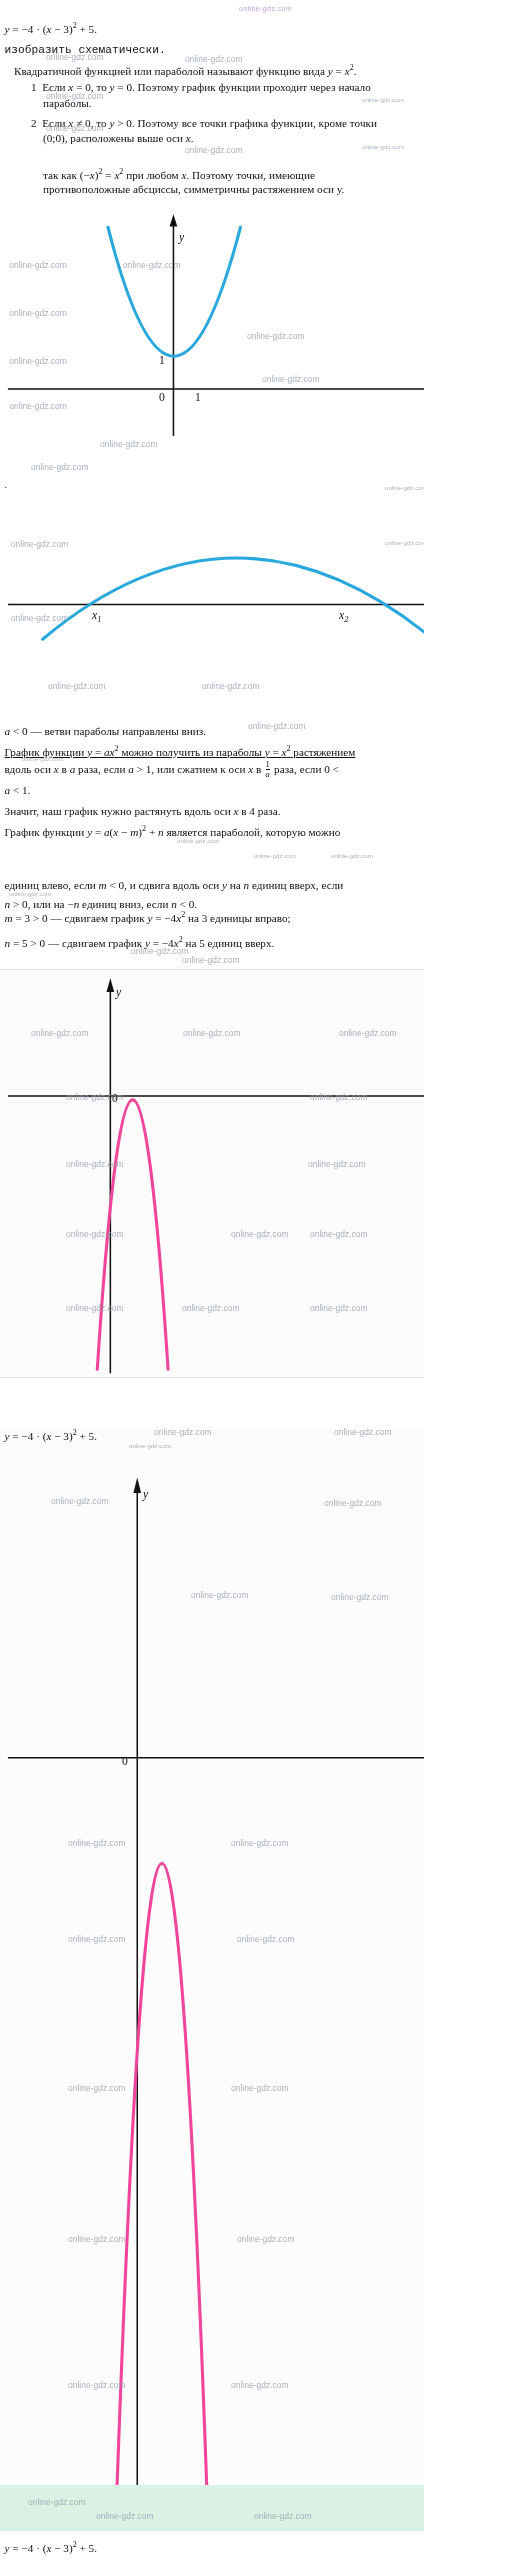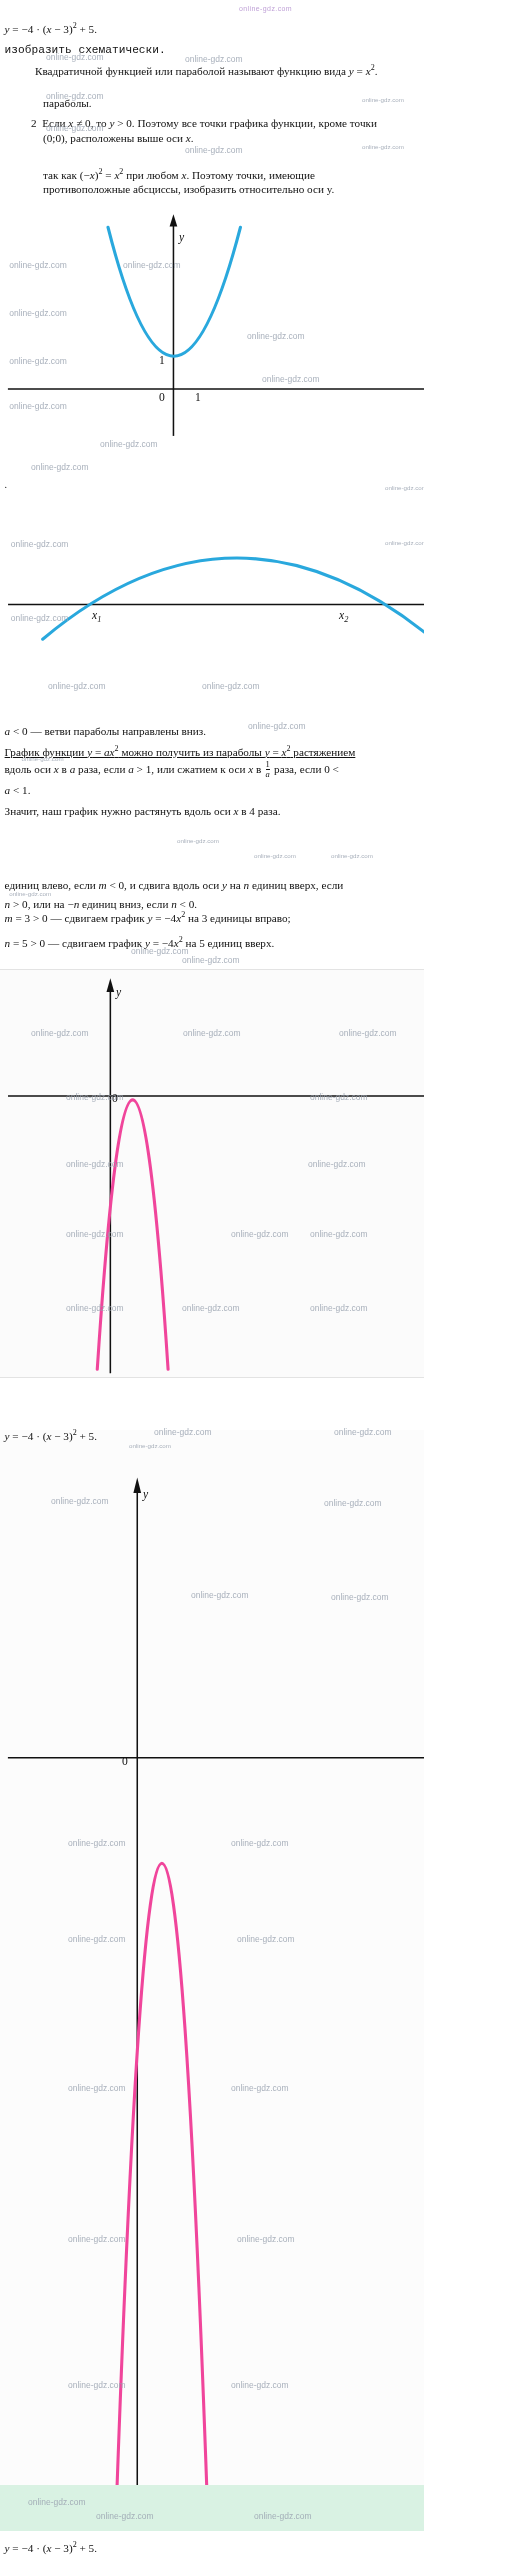--- a/index.html
+++ b/index.html
@@ -84,37 +84,40 @@
 <body>
 
 <div class="page">
 
   <div class="wm top" style="left:239px; top:4.6px;">online-gdz.com</div>
 
   <div class="txt" style="left:4.6px; top:20px;">
     <i class="v">y</i> = −4 · (<i class="v">x</i> − 3)<sup>2</sup> + 5.
   </div>
   <div class="txt" style="left:4.6px; top:43px;font-family:Liberation Mono, monospace;">изобразить схематически.</div>
-  <div class="txt" style="left:35px; top:62px;">
+  <div class="txt" style="left:14px; top:62px;">
     Квадратичной функцией или параболой называют функцию вида <i class="v">y</i> = <i class="v">x</i><sup>2</sup>.
   </div>
 
+  <div class="txt" style="left:31px; top:80px;">
+    1&nbsp; Если <i class="v">x</i> = 0, то <i class="v">y</i> = 0. Поэтому график функции проходит через начало
+  </div>
   <div class="txt" style="left:43px; top:96px;">параболы.</div>
 
   <div class="txt" style="left:31px; top:116px;">
     2&nbsp; Если <i class="v">x</i> ≠ 0, то <i class="v">y</i> &gt; 0. Поэтому все точки графика функции, кроме точки
   </div>
   <div class="txt" style="left:43px; top:131px;">
     (0;0), расположены выше оси <i class="v">x</i>.
   </div>
 
   <div class="txt" style="left:43px; top:166px;">
     так как (−<i class="v">x</i>)<sup>2</sup> = <i class="v">x</i><sup>2</sup> при любом <i class="v">x</i>. Поэтому точки, имеющие
   </div>
-  <div class="txt" style="left:43px; top:182px;">противоположные абсциссы, изобразить относительно оси y.</div>
+  <div class="txt" style="left:43px; top:182px;">противоположные абсциссы, симметричны растяжением оси y.</div>
 
   <div class="wm" style="left:46px; top:52px;">online-gdz.com</div>
   <div class="wm" style="left:46px; top:91px;">online-gdz.com</div>
   <div class="wm" style="left:185px; top:54px;">online-gdz.com</div>
   <div class="wm" style="left:46px; top:123px;">online-gdz.com</div>
   <div class="wm" style="left:185px; top:145px;">online-gdz.com</div>
   <div class="wm small" style="left:362px; top:143px;">online-gdz.com</div>
   <div class="wm small" style="left:362px; top:96px;">online-gdz.com</div>
 
   <div class="graph" style="left:0px; top:208px; width:524px; height:231px;">
@@ -179,20 +182,23 @@
       <span class="num">1</span>
       <span class="den"><i class="v">a</i></span>
     </span>
     раза, если 0 &lt;
   </div>
   <div class="txt" style="left:4.6px; top:783px;">
     <i class="v">a</i> &lt; 1.
   </div>
   <div class="txt" style="left:4.6px; top:804px;">
     Значит, наш график нужно растянуть вдоль оси <i class="v">x</i> в 4 раза.
+  </div>
+  <div class="txt" style="left:4.6px; top:823px;">
+    График функции <i class="v">y</i> = <i class="v">a</i>(<i class="v">x</i> − <i class="v">m</i>)<sup>2</sup> + <i class="v">n</i> является параболой, которую можно
   </div>
   <div class="txt" style="left:4.6px; top:878px;">
     единиц влево, если <i class="v">m</i> &lt; 0, и сдвига вдоль оси <i class="v">y</i> на <i class="v">n</i> единиц вверх, если
   </div>
   <div class="txt" style="left:4.6px; top:897px;">
     <i class="v">n</i> &gt; 0, или на −<i class="v">n</i> единиц вниз, если <i class="v">n</i> &lt; 0.
   </div>
   <div class="txt" style="left:4.6px; top:909px;">
     <i class="v">m</i> = 3 &gt; 0 — сдвигаем график <i class="v">y</i> = −4<i class="v">x</i><sup>2</sup> на 3 единицы вправо;
   </div>

